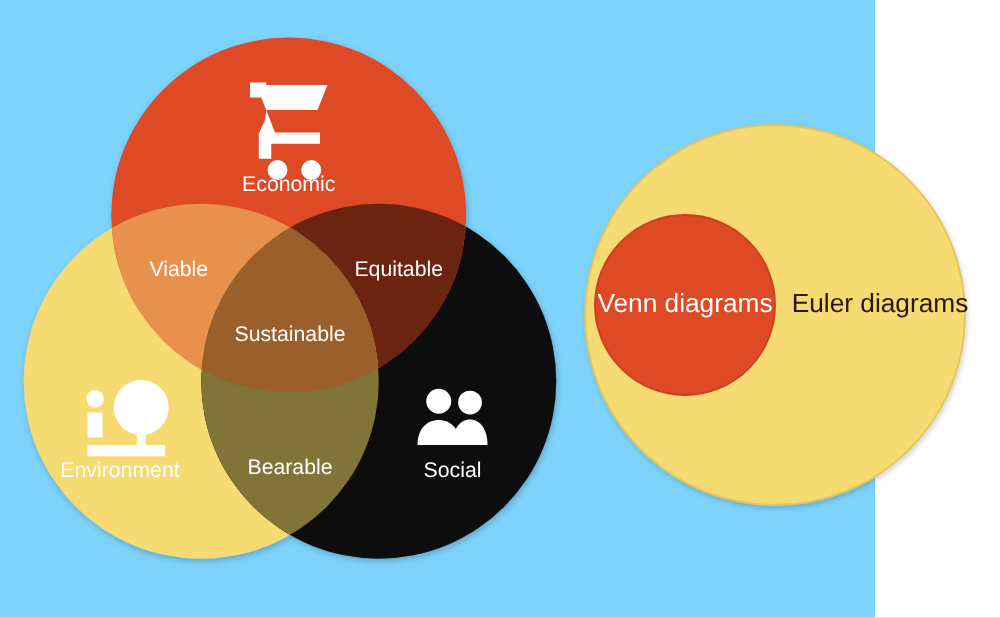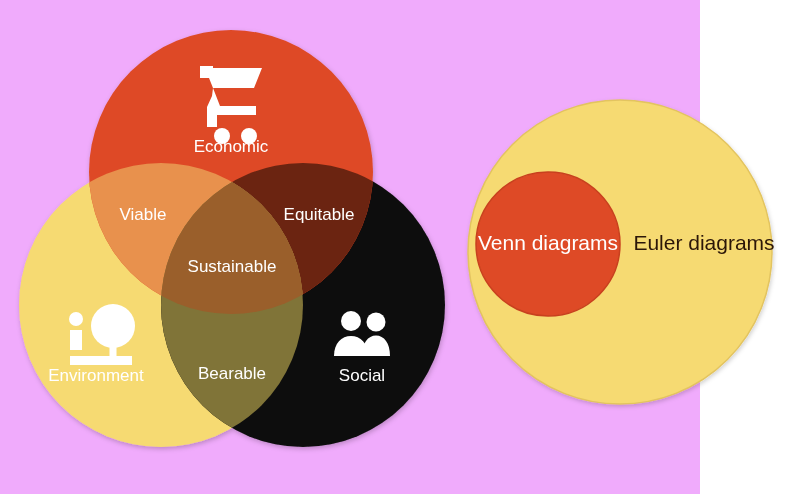--- a/index.html
+++ b/index.html
@@ -11,21 +11,21 @@
   body {
     width: 800px;
     height: 494px;
     overflow: hidden;
     font-family: "Liberation Sans", sans-serif;
   }
   #canvas {
     position: relative;
     width: 700px;
     height: 494px;
-    background: #f0abfc;
+    background: #7dd3fc;
   }
   #canvas svg {
     position: absolute;
     top: 0;
     left: 0;
     display: block;
   }
   .lbl {
     font-family: "Liberation Sans", sans-serif;
     font-size: 17px;

